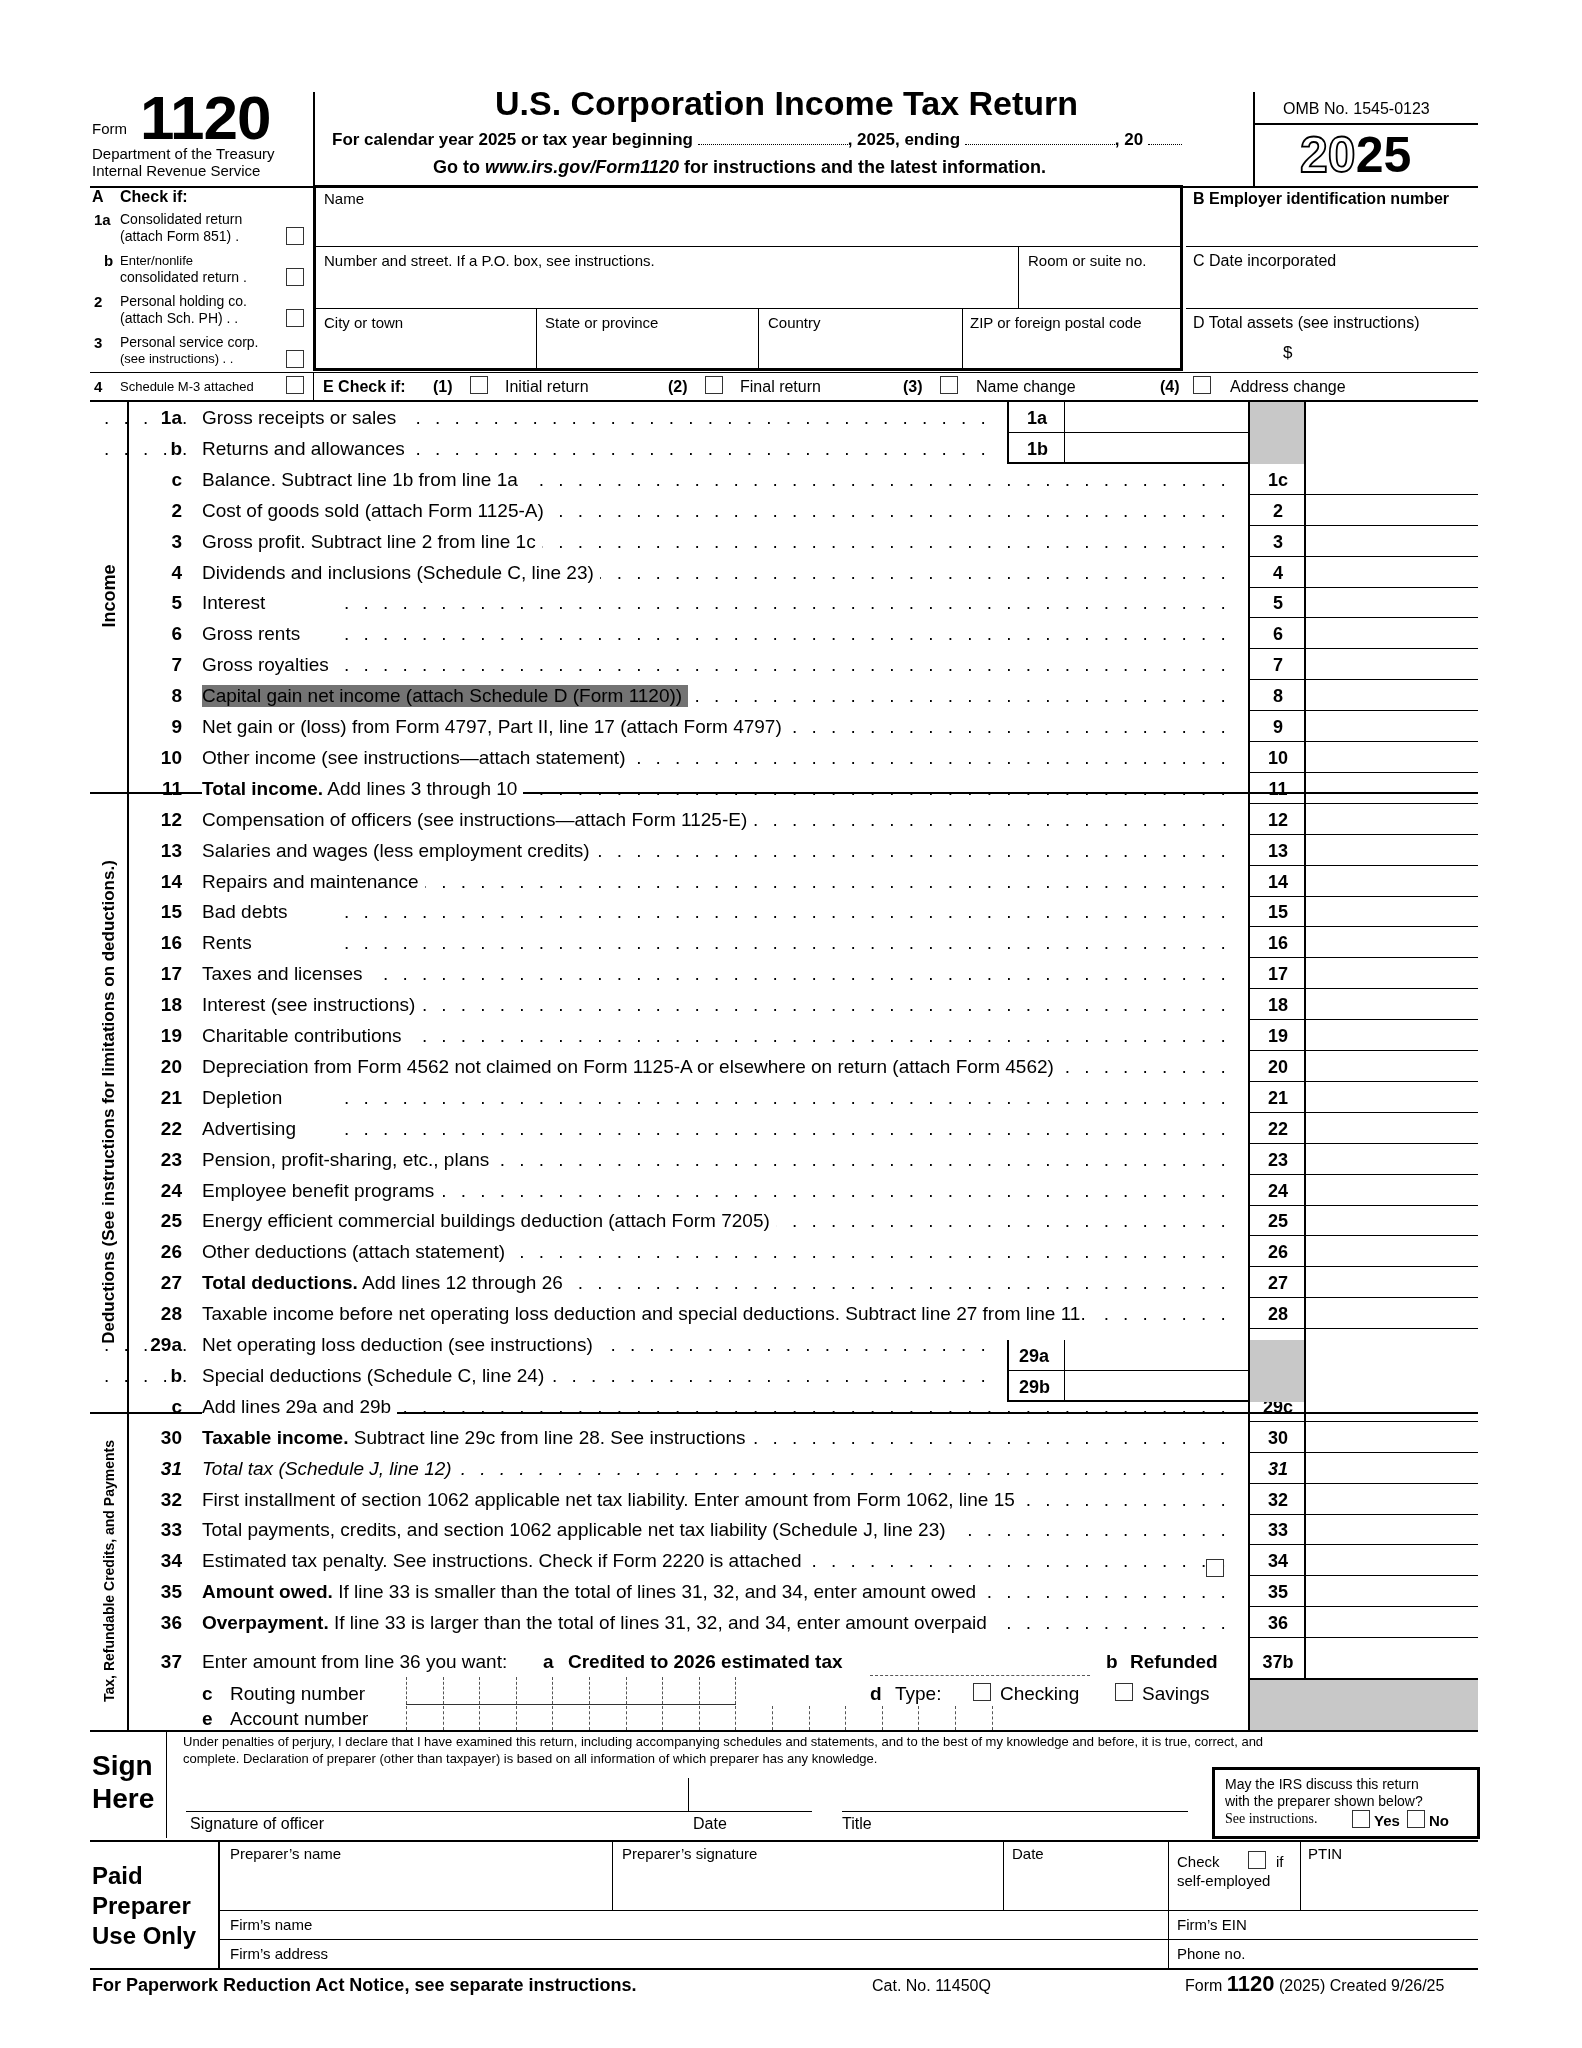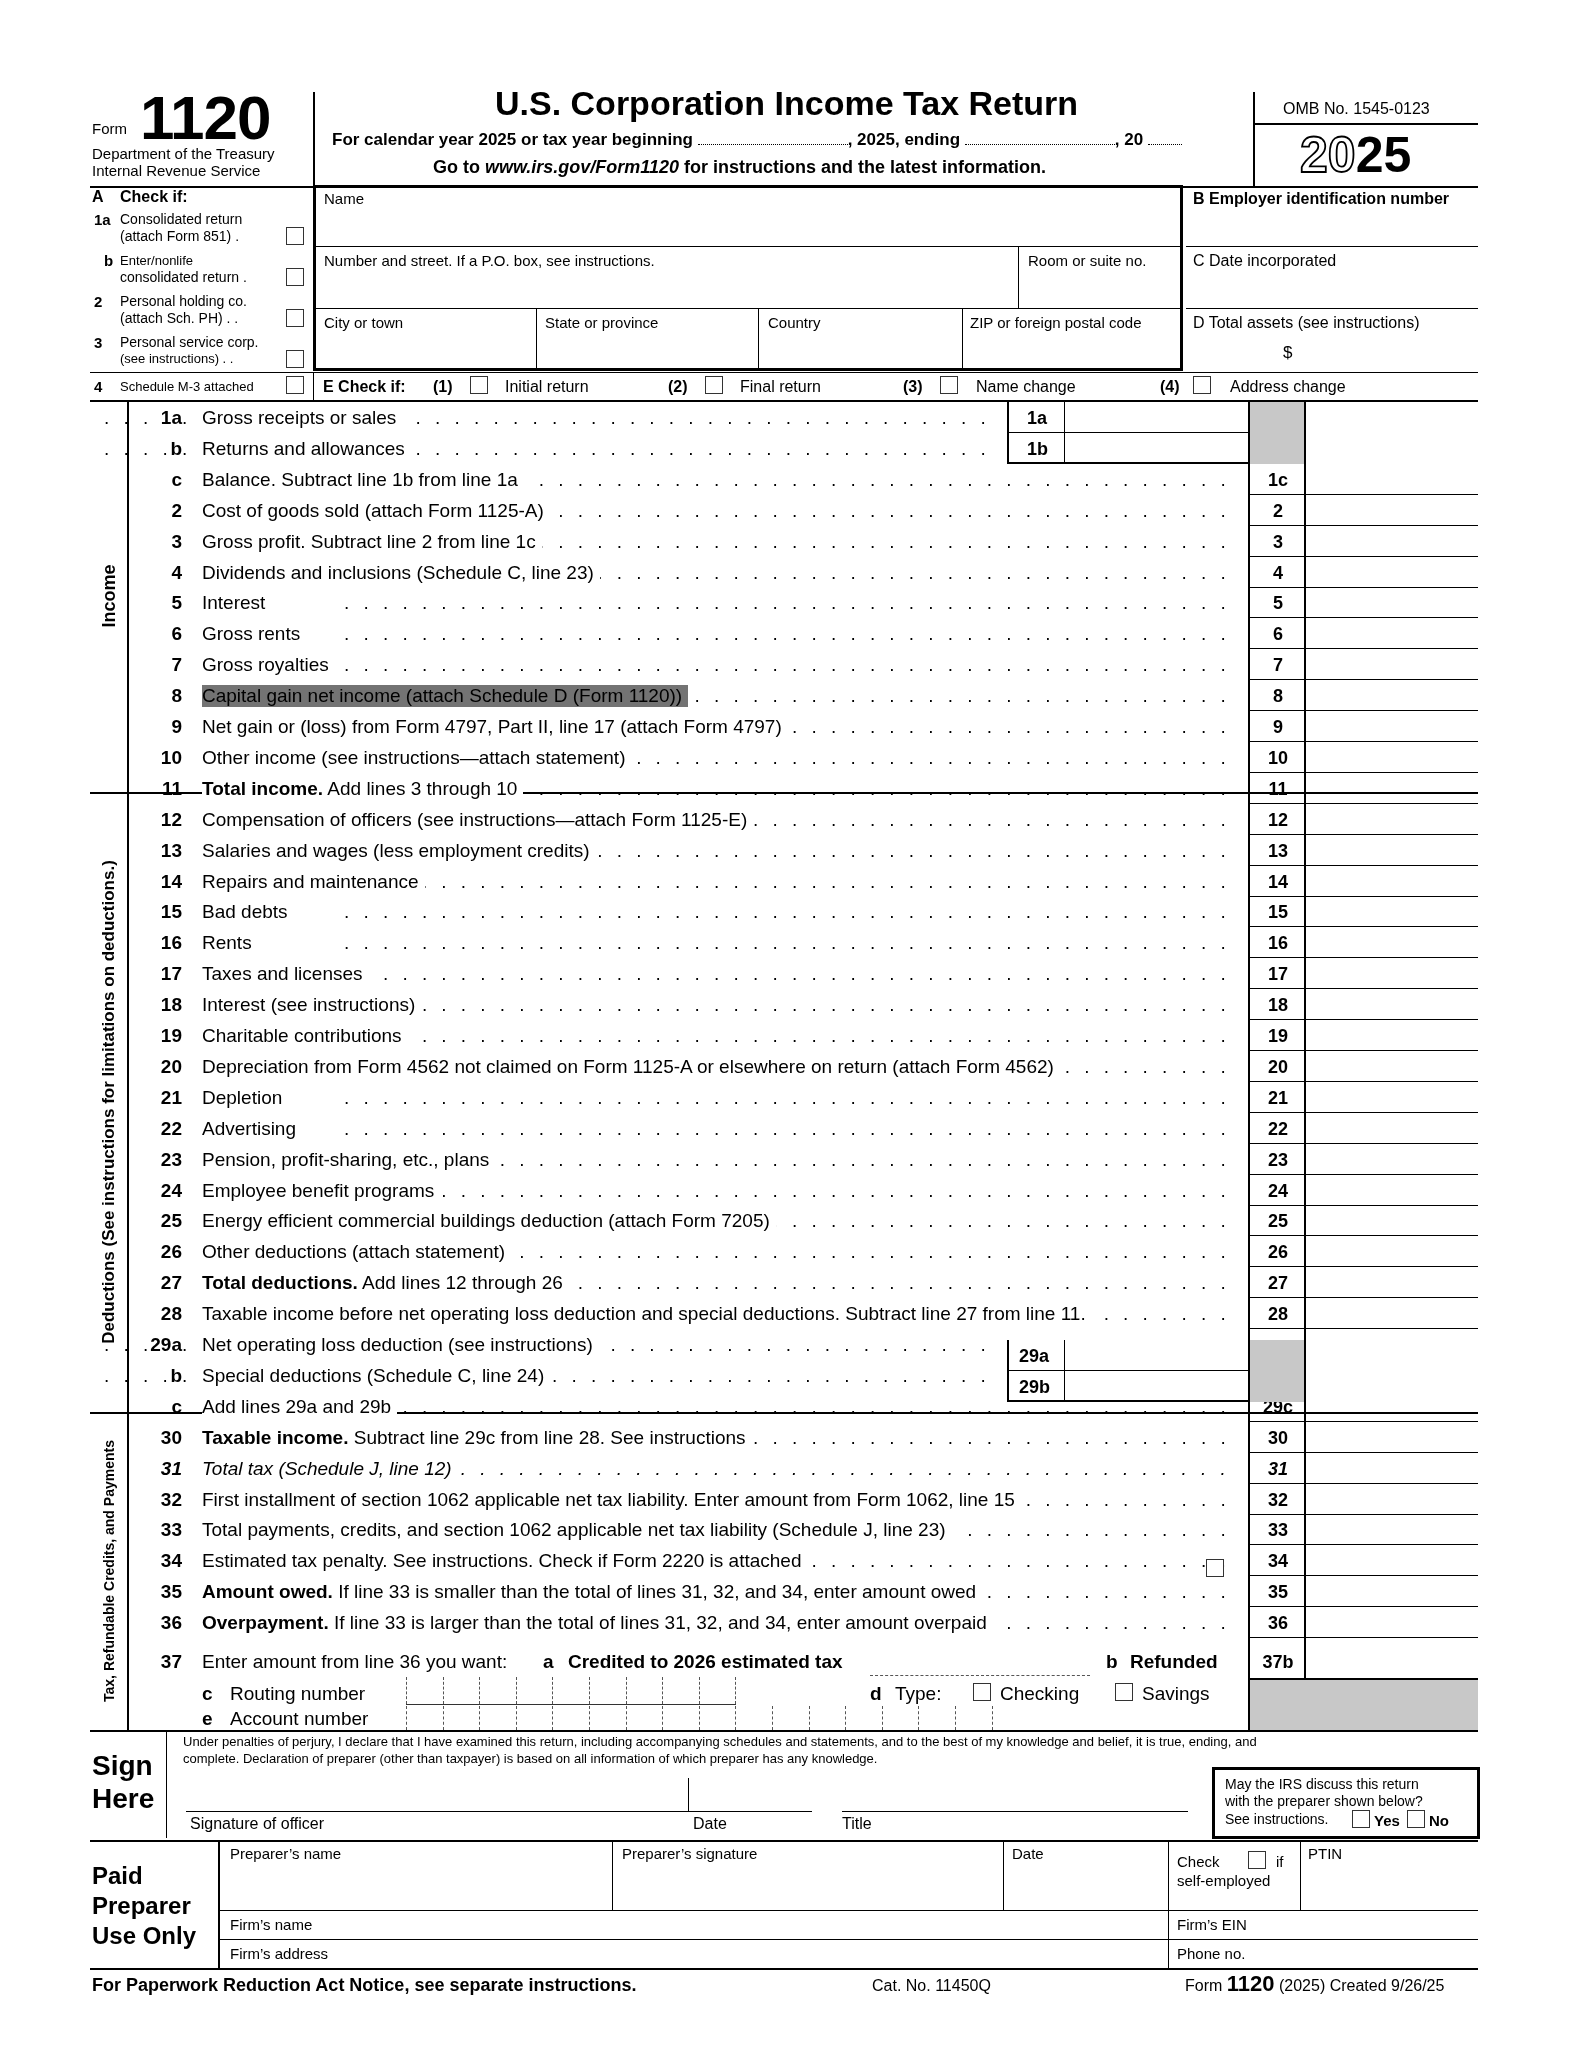--- a/index.html
+++ b/index.html
@@ -558,34 +558,34 @@
       <span style="left: 585.6px;"></span>
     </div>
 </div>
 
 <div class="hl" style="left:90px;top:1730px;width:1388px;"></div>
 
 <div>
   <span class="t b" style="left:92px;top:1750px;font-size:28px;">Sign</span>
   <span class="t b" style="left:92px;top:1783px;font-size:28px;">Here</span>
   <div class="vl" style="left:166px;top:1730px;height:108px;"></div>
-  <span class="t f13" style="left:183px;top:1734px;">Under penalties of perjury, I declare that I have examined this return, including accompanying schedules and statements, and to the best of my knowledge and belief, it is true, ending, and</span>
+  <span class="t f13" style="left:183px;top:1734px;">Under penalties of perjury, I declare that I have examined this return, including accompanying schedules and statements, and to the best of my knowledge and before, it is true, correct, and</span>
   <span class="t f13" style="left:183px;top:1751px;">complete. Declaration of preparer (other than taxpayer) is based on all information of which preparer has any knowledge.</span>
 
   <div class="abs" style="left:186px;top:1778px;width:626px;height:34px;border-bottom:1.5px solid #000;"></div>
   <div class="vl" style="left:688px;top:1778px;height:34px;"></div>
   <div class="abs" style="left:842px;top:1778px;width:346px;height:34px;border-bottom:1.5px solid #000;"></div>
   <span class="t f16" style="left:190px;top:1815px;">Signature of officer</span>
   <span class="t f16" style="left:693px;top:1815px;">Date</span>
   <span class="t f16" style="left:842px;top:1815px;">Title</span>
 
   <div class="abs" style="left:1212px;top:1767px;width:268px;height:72px;border:3px solid #000;">
     <span class="t f14" style="left:10px;top:6px;">May the IRS discuss this return</span>
     <span class="t f14" style="left:10px;top:23px;">with the preparer shown below?</span>
-    <span class="t f14" style="left:10px;top:41px;">See instructions.</span>
+    <span class="t f14" style="left:10px;top:41px;font-family:Liberation Serif, serif;">See instructions.</span>
     <div class="cb" style="left:137px;top:40px;"></div>
     <span class="t f15 b" style="left:159px;top:42px;">Yes</span>
     <div class="cb" style="left:192px;top:40px;"></div>
     <span class="t f15 b" style="left:214px;top:42px;">No</span>
   </div>
 </div>
 
 <div class="hl" style="left:90px;top:1840px;width:1388px;"></div>
 
 <div>

